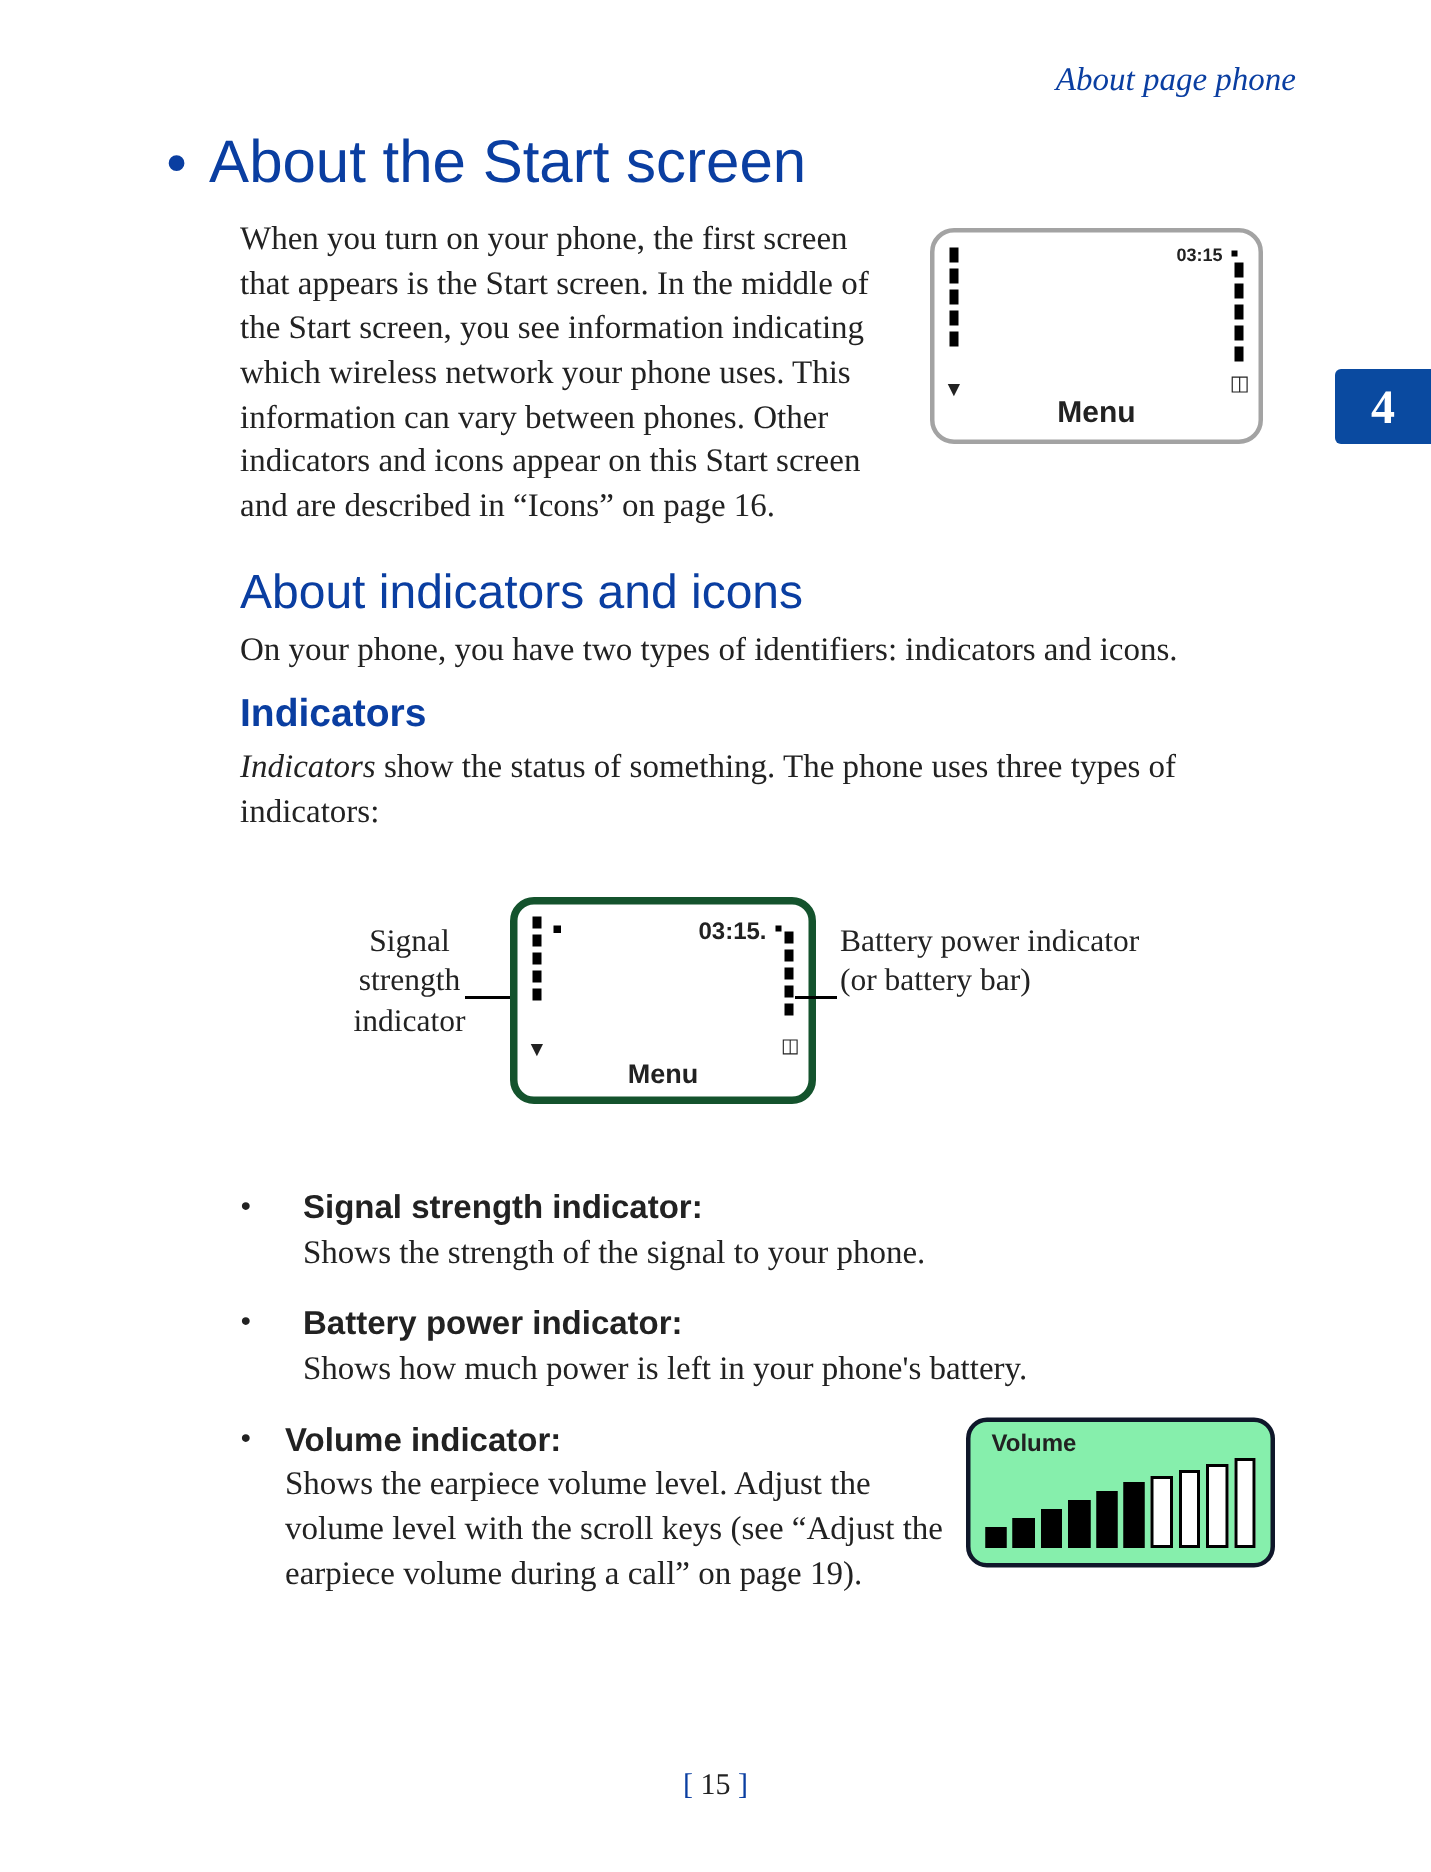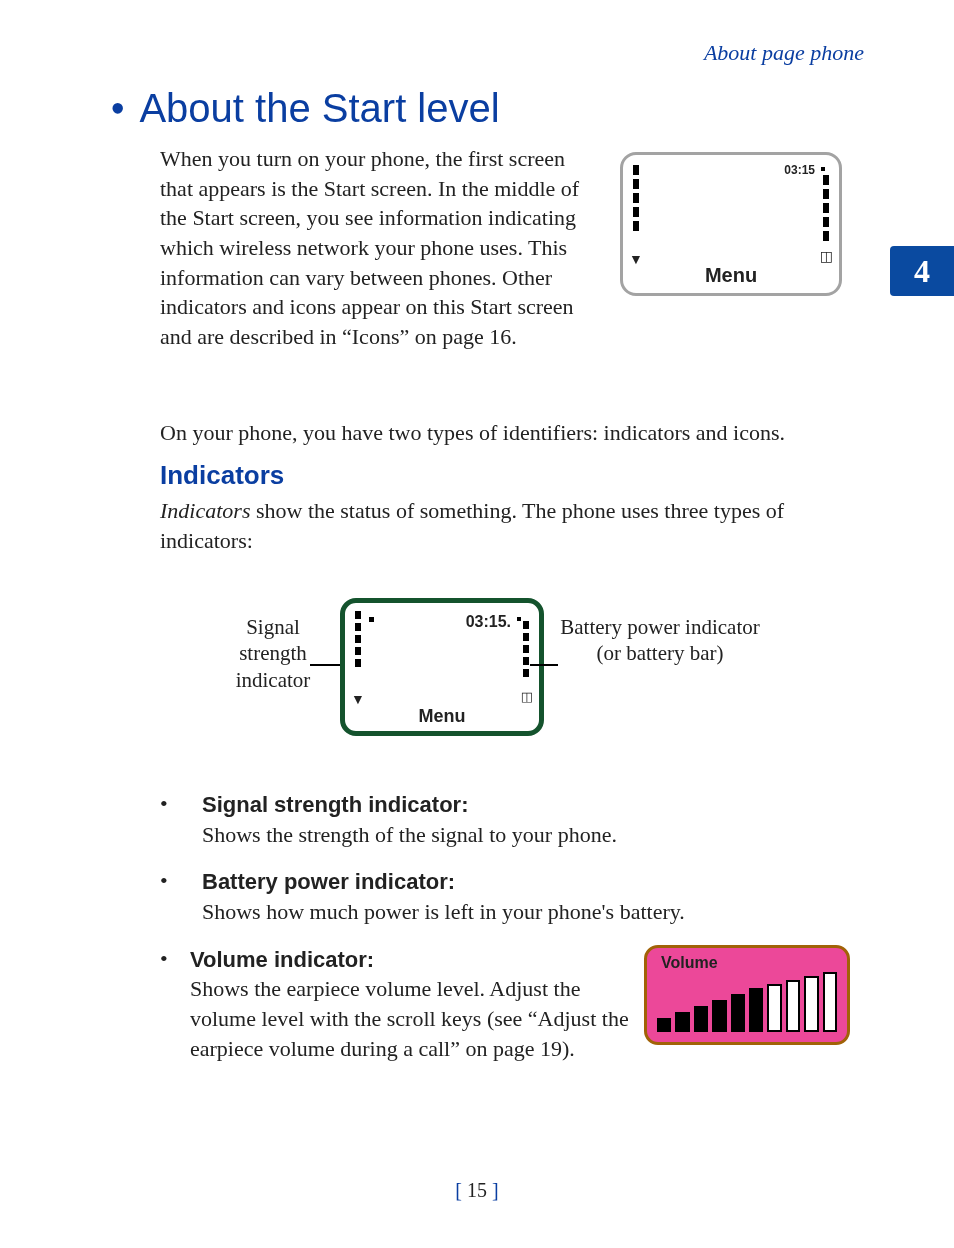--- a/index.html
+++ b/index.html
@@ -111,21 +111,21 @@
   
   .diagram{
     position:absolute;left:160px;top:598px;width:680px;height:150px;
   }
   .diagram .label-left{
     position:absolute;left:58px;top:16px;width:110px;
     font-size:21px;line-height:1.25;text-align:center;
   }
   .diagram .label-right{
     position:absolute;left:400px;top:16px;width:200px;
-    font-size:21px;line-height:1.25;text-align:center;
+    font-size:21px;line-height:1.25;text-align:left;
   }
   .diagram .line-left{
     position:absolute;left:150px;top:66px;width:34px;height:2px;background:#000;
   }
   .diagram .line-right{
     position:absolute;left:370px;top:66px;width:28px;height:2px;background:#000;
   }
   .phone2{
     position:absolute;left:180px;top:0;
     width:194px;height:128px;
@@ -163,22 +163,22 @@
   .bitem .body{flex:1;font-size:22px;line-height:1.35;}
   .bitem .body .lbl{
     font-family:"Trebuchet MS","Verdana",sans-serif;
     font-weight:bold;
   }
   .volwrap{display:flex;justify-content:space-between;}
   .volwrap .txt{width:440px;}
   .volbox{
     margin-left:14px;
     width:200px;height:94px;
-    border:3px solid #a16207;border-radius:14px;
-    position:relative;background:#ec4899;
+    border:3px solid #0f172a;border-radius:14px;
+    position:relative;background:#86efac;
   }
   .volbox .title{
     position:absolute;top:4px;left:14px;
     font-family:Arial,sans-serif;font-weight:bold;font-size:16px;
   }
   .volbox .bars{
     position:absolute;left:10px;bottom:10px;right:10px;height:56px;
     display:flex;align-items:flex-end;gap:4px;
   }
   .volbox .bar{width:14px;border:2px solid #000;background:#fff;}
@@ -194,21 +194,21 @@
 <body>
 
 <div class="page">
 
   <div class="running-head">About page phone</div>
 
   <div class="chapter-tab">4</div>
 
   <div class="h1-wrap">
     <span class="h1-bullet">•</span>
-    <span class="h1">About the Start level</span>
+    <span class="h1">About the Start screen</span>
   </div>
 
   <div class="intro">When you turn on your phone, the first screen that appears is the Start screen. In the middle of the Start screen, you see information indicating which wireless network your phone uses. This information can vary between phones. Other indicators and icons appear on this Start screen and are described in “Icons” on page 16.</div>
 
   <div class="phone1">
     <span class="time">03:15</span>
     <span class="tick"></span>
     <span class="sigbar s1"></span>
     <span class="sigbar s2"></span>
     <span class="sigbar s3"></span>
@@ -217,20 +217,21 @@
     <span class="antenna">▼</span>
     <span class="batbar b1"></span>
     <span class="batbar b2"></span>
     <span class="batbar b3"></span>
     <span class="batbar b4"></span>
     <span class="batbar b5"></span>
     <span class="batt-icon">◫</span>
     <span class="menu">Menu</span>
   </div>
 
+  <div class="h2 a">About indicators and icons</div>
   <div class="p-after-h2">On your phone, you have two types of identifiers: indicators and icons.</div>
 
   <div class="h3 a">Indicators</div>
   <div class="p-after-h3">
     <em>Indicators</em><span> show the status of something. The phone uses three types of indicators:</span>
   </div>
 
   <div class="diagram">
     <div class="label-left">Signal strength indicator</div>
     <div class="line-left"></div>

